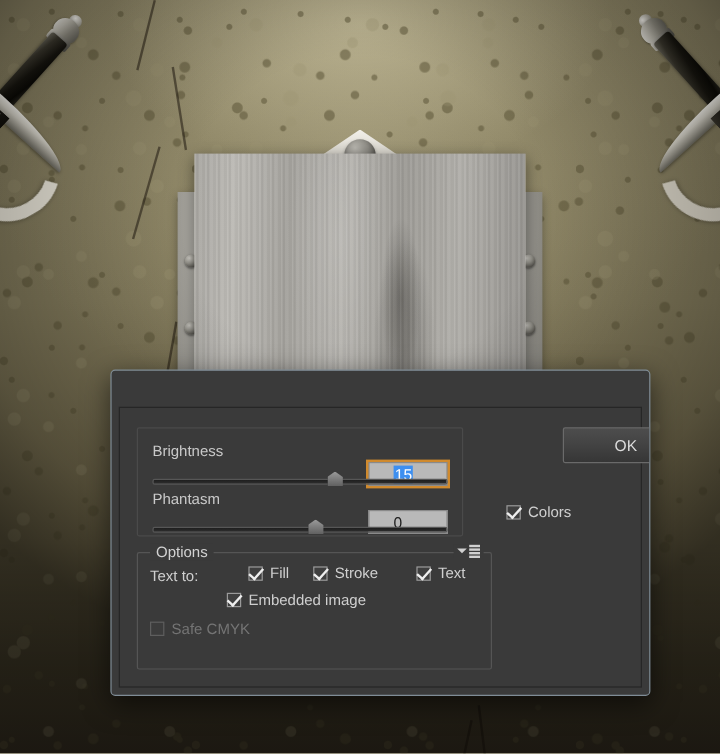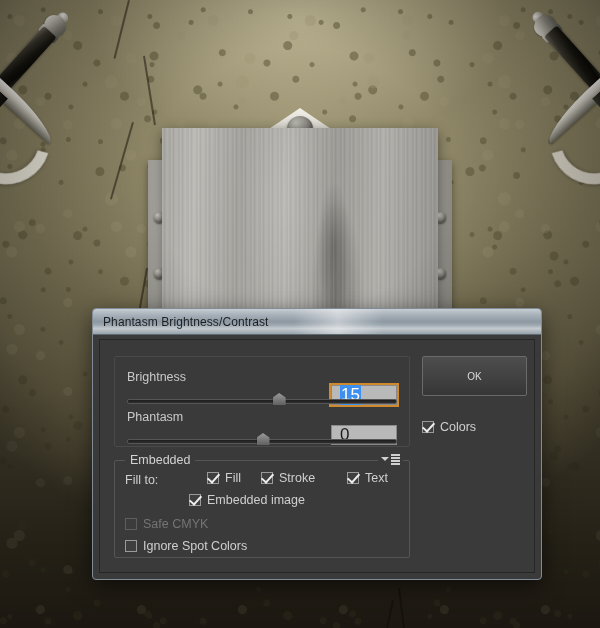--- a/index.html
+++ b/index.html
@@ -222,34 +222,34 @@
     font-size: 12px; color: #1d1f22; letter-spacing: 0.1px;
     position: relative; z-index: 2;
   }
   #dialog-body {
     position: absolute; left: 6px; right: 6px; top: 30px; bottom: 6px;
     background: #3a3a3a;
     border: 1px solid #262626;
   }
 
   .panel-sliders {
-    position: absolute; left: 14px; top: 16px; width: 296px; height: 91px;
+    position: absolute; left: 14px; top: 16px; width: 272px; height: 91px;
     border: 1px solid #4a4a4a;
     border-radius: 2px;
   }
   .row { position: absolute; left: 12px; right: 12px; }
   .lbl {
     font-size: 12.5px; color: #c9c9c9;
   }
   .numfield {
     position: absolute; right: 0; width: 66px; height: 20px;
     background: #b9b9b9;
     border: 1px solid #8a8a8a;
-    font-size: 17px; color: #1c1c1c;
-    display: flex; align-items: center; padding-left: 8px;
+    font-size: 13px; color: #1c1c1c;
+    display: flex; align-items: center; padding-left: 20px;
   }
   .numfield.focused {
     outline: 2px solid #d08a2e;
     outline-offset: 0px;
     border-color: #8a8a8a;
   }
   .numfield .sel {
     background: #3d8ff0; color: #ffffff; padding: 0 1px;
   }
   .track {
@@ -259,27 +259,28 @@
     border-radius: 2px;
   }
   .thumb {
     position: absolute; width: 13px; height: 12px; top: -7px;
     background: linear-gradient(180deg, #9a9a9a 0%, #7a7a7a 55%, #616161 100%);
     clip-path: polygon(50% 0, 100% 38%, 100% 100%, 0 100%, 0 38%);
     filter: drop-shadow(0 1px 1px rgba(0,0,0,0.6));
   }
 
   .btn {
-    position: absolute; width: 105px; height: 40px;
+    position: absolute; width: 105px; height: 30px;
     background: linear-gradient(180deg, #4d4d4d 0%, #434343 48%, #363636 100%);
     border: 1px solid #6a6a6a;
     border-radius: 2px;
-    color: #dcdcdc; font-size: 10px;
+    color: #dcdcdc; font-size: 13px;
     display: flex; align-items: center; justify-content: center;
     cursor: pointer;
+    margin-left: 47px;
   }
 
   .cbrow { position: absolute; display: flex; align-items: center; }
   .cb {
     width: 12px; height: 12px;
     background: #3f3f3f;
     border: 1px solid #9a9a9a;
     position: relative; flex: 0 0 auto;
   }
   .cb.dim { border-color: #5e5e5e; background: #3c3c3c; }
@@ -375,23 +376,20 @@
     <div class="rivet" style="right:6px; top:108px;"></div>
     <div class="rivet" style="right:6px; top:164px;"></div>
   </div>
   <div class="wood"></div>
   <div class="plaque-base"></div>
 
   <div class="bg-vignette"></div>
 
   <div id="dialog">
 
-    <div id="titlebar">
-      <span id="title-text">Phantasm Brightness/Contrast</span>
-    </div>
 
     <div id="dialog-body">
 
       <div class="panel-sliders">
 
         <div class="row" style="top:10px; height:20px;">
           <span class="lbl">Brightness</span>
           <div class="numfield focused">
             <span class="sel">15</span>
           </div>
@@ -413,32 +411,32 @@
 
       <div class="btn" style="left:322px; top:16px;">
         <span>OK</span>
       </div>
       <div class="cbrow" style="left:322px; top:80px;">
         <span class="cb checked"></span>
         <span class="cb-label">Colors</span>
       </div>
 
       <div class="options-box">
-        <span class="options-legend">Embedded</span>
+        <span class="options-legend">Options</span>
         <span class="flyout-icon">
           <span class="tri"></span>
           <span class="bars">
               <i></i>
               <i></i>
               <i></i>
               <i></i>
             </span>
         </span>
 
-        <span class="applyto">Fill to:</span>
+        <span class="applyto">Text to:</span>
 
         <div class="cbrow" style="left:74px; top:10px;padding-left:18px;">
           <span class="cb checked"></span>
           <span class="cb-label">Fill</span>
         </div>
         <div class="cbrow" style="left:146px; top:10px;">
           <span class="cb checked"></span>
           <span class="cb-label">Stroke</span>
         </div>
         <div class="cbrow" style="left:232px; top:10px;">
@@ -449,21 +447,17 @@
         <div class="cbrow" style="left:74px; top:32px;">
           <span class="cb checked"></span>
           <span class="cb-label">Embedded image</span>
         </div>
 
         <div class="cbrow" style="left:10px; top:56px;align-items:center;">
           <span class="cb dim"></span>
           <span class="cb-label dim">Safe CMYK</span>
         </div>
 
-        <div class="cbrow" style="left:10px; top:78px;">
-          <span class="cb"></span>
-          <span class="cb-label">Ignore Spot Colors</span>
-        </div>
       </div>
 
     </div>
   </div>
 </div>
 
 </body></html>

